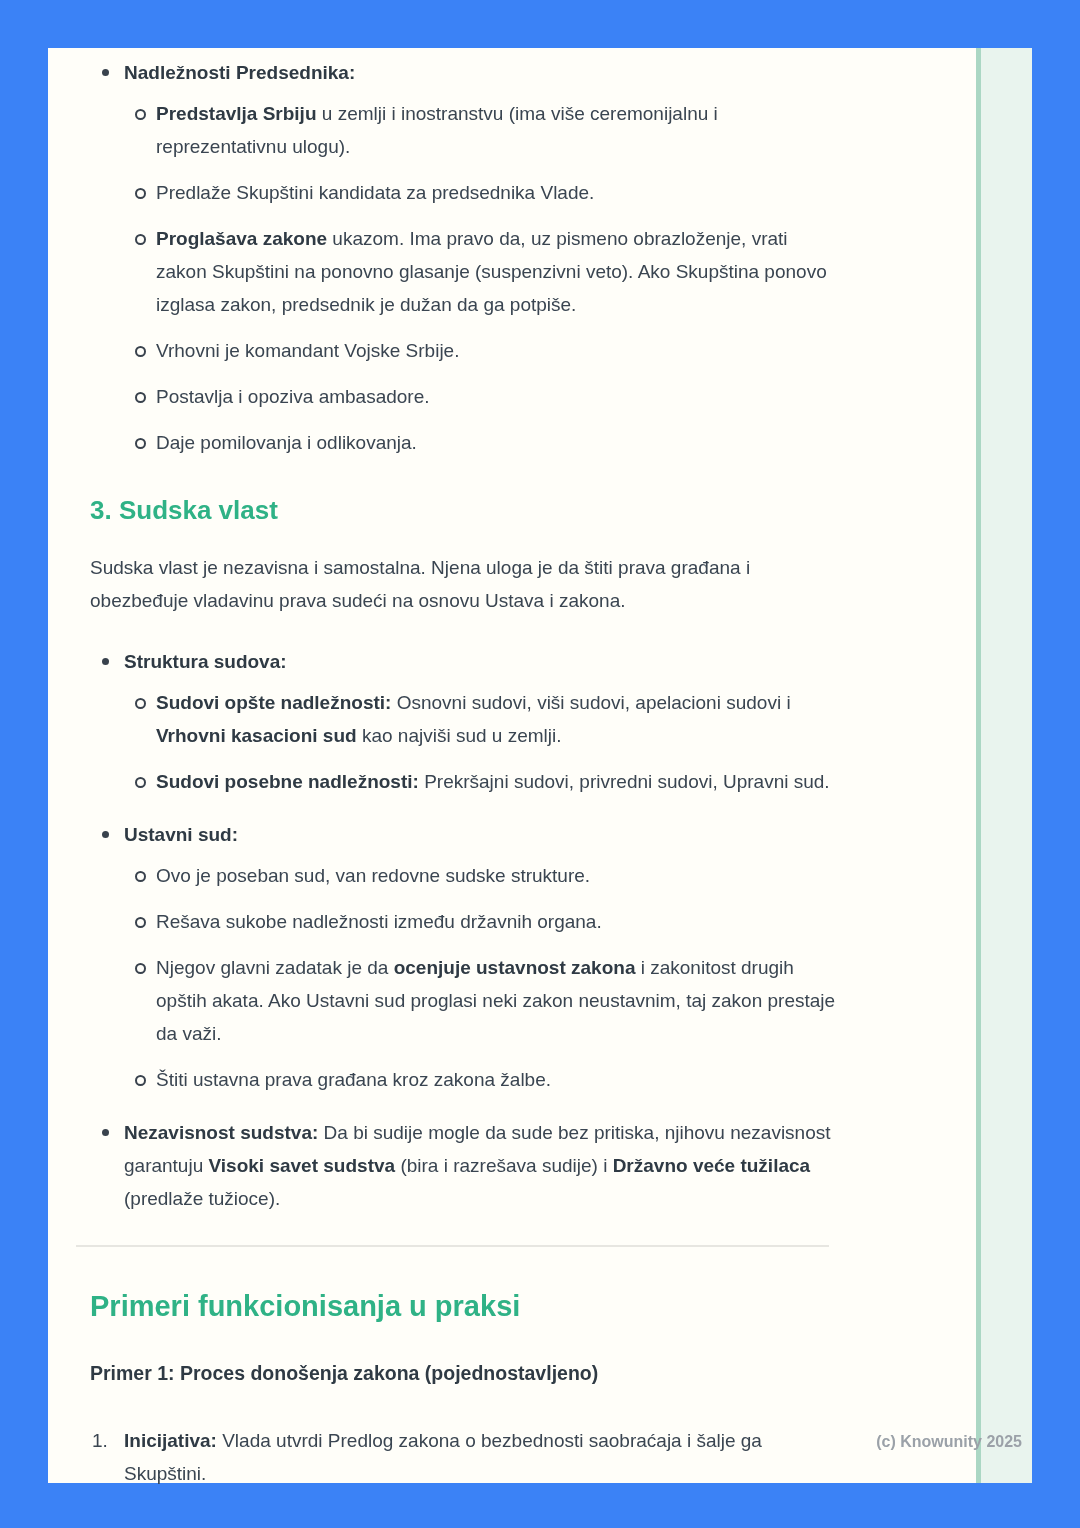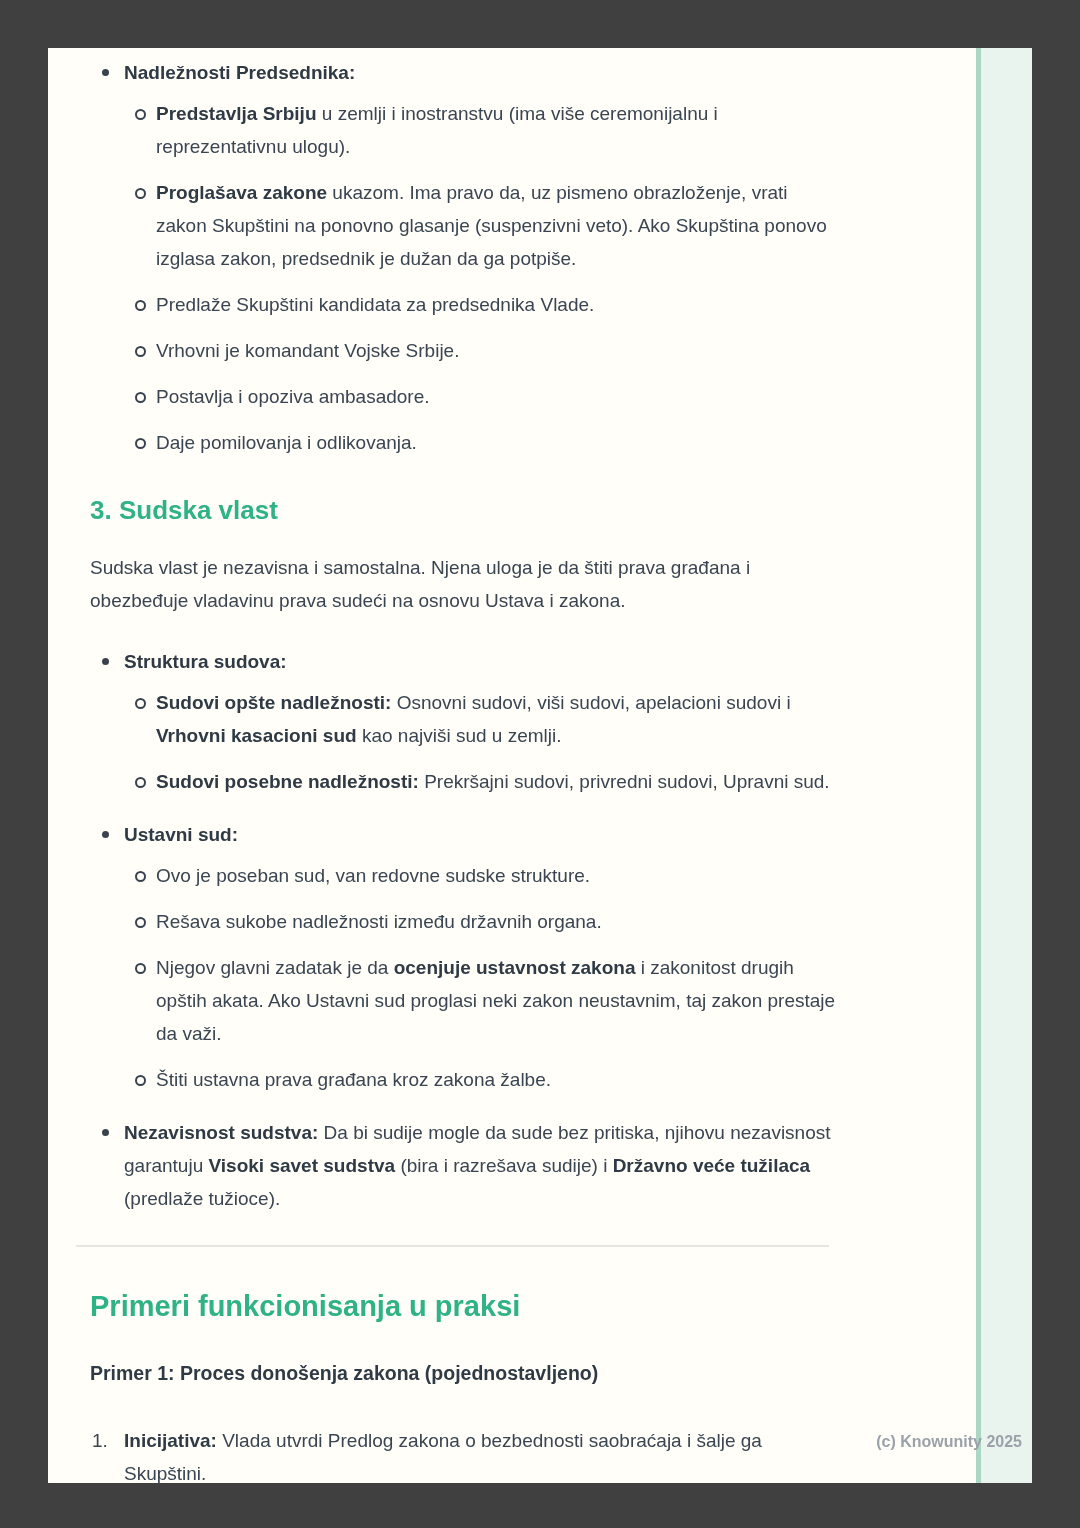--- a/index.html
+++ b/index.html
@@ -1,17 +1,17 @@
 <!DOCTYPE html>
 <html><head>
 <meta charset="utf-8">
 <style>
   html,body{margin:0;padding:0;}
   body{width:1080px;height:1528px;background:#ffffff;font-family:"Liberation Sans","DejaVu Sans",sans-serif;}
-  .canvas{position:relative;width:1080px;height:1528px;background:#404040;overflow:hidden;}
+  .canvas{position:relative;width:1080px;height:1528px;background:#3b82f6;overflow:hidden;}
   .card{position:absolute;left:48px;top:48px;width:984px;height:1435px;background:#fffef9;}
   .green-bar{position:absolute;right:0;top:0;height:100%;width:51px;background:#e9f4ee;border-left:5px solid #abd7c4;}
   .content{position:absolute;left:42px;top:0;width:748px;padding-top:8px;color:#3a4551;font-size:19px;line-height:33px;}
   .b{font-weight:700;color:#2f3a44;}
   
   .li1{position:relative;padding-left:34px;margin-bottom:8px;}
   .li1 .disc{position:absolute;left:12px;top:13px;width:7px;height:7px;border-radius:50%;background:#39424d;}
   
   .li2{position:relative;padding-left:66px;margin-bottom:13px;}
   .li2 .ring{position:absolute;left:45px;top:12px;width:7px;height:7px;border-radius:50%;border:2px solid #39424d;background:transparent;}
@@ -38,25 +38,25 @@
         <span class="disc"></span>
         <div><span class="b">Nadležnosti Predsednika:</span></div>
       </div>
       <div class="group">
         <div class="li2">
           <span class="ring"></span>
           <div><span class="b">Predstavlja Srbiju</span><span> u zemlji i inostranstvu (ima više ceremonijalnu i reprezentativnu ulogu).</span></div>
         </div>
         <div class="li2">
           <span class="ring"></span>
-          <div><span class="b">Proglašava zakone</span><span> ukazom. Ima pravo da, uz pismeno obrazloženje, vrati zakon Skupštini na ponovno glasanje (suspenzivni veto). Ako Skupština ponovo izglasa zakon, predsednik je dužan da ga potpiše.</span></div>
+          <div><span>Predlaže Skupštini kandidata za predsednika Vlade.</span></div>
         </div>
         <div class="li2">
           <span class="ring"></span>
-          <div><span>Predlaže Skupštini kandidata za predsednika Vlade.</span></div>
+          <div><span class="b">Proglašava zakone</span><span> ukazom. Ima pravo da, uz pismeno obrazloženje, vrati zakon Skupštini na ponovno glasanje (suspenzivni veto). Ako Skupština ponovo izglasa zakon, predsednik je dužan da ga potpiše.</span></div>
         </div>
         <div class="li2">
           <span class="ring"></span>
           <div><span>Vrhovni je komandant Vojske Srbije.</span></div>
         </div>
         <div class="li2">
           <span class="ring"></span>
           <div><span>Postavlja i opoziva ambasadore.</span></div>
         </div>
         <div class="li2">

